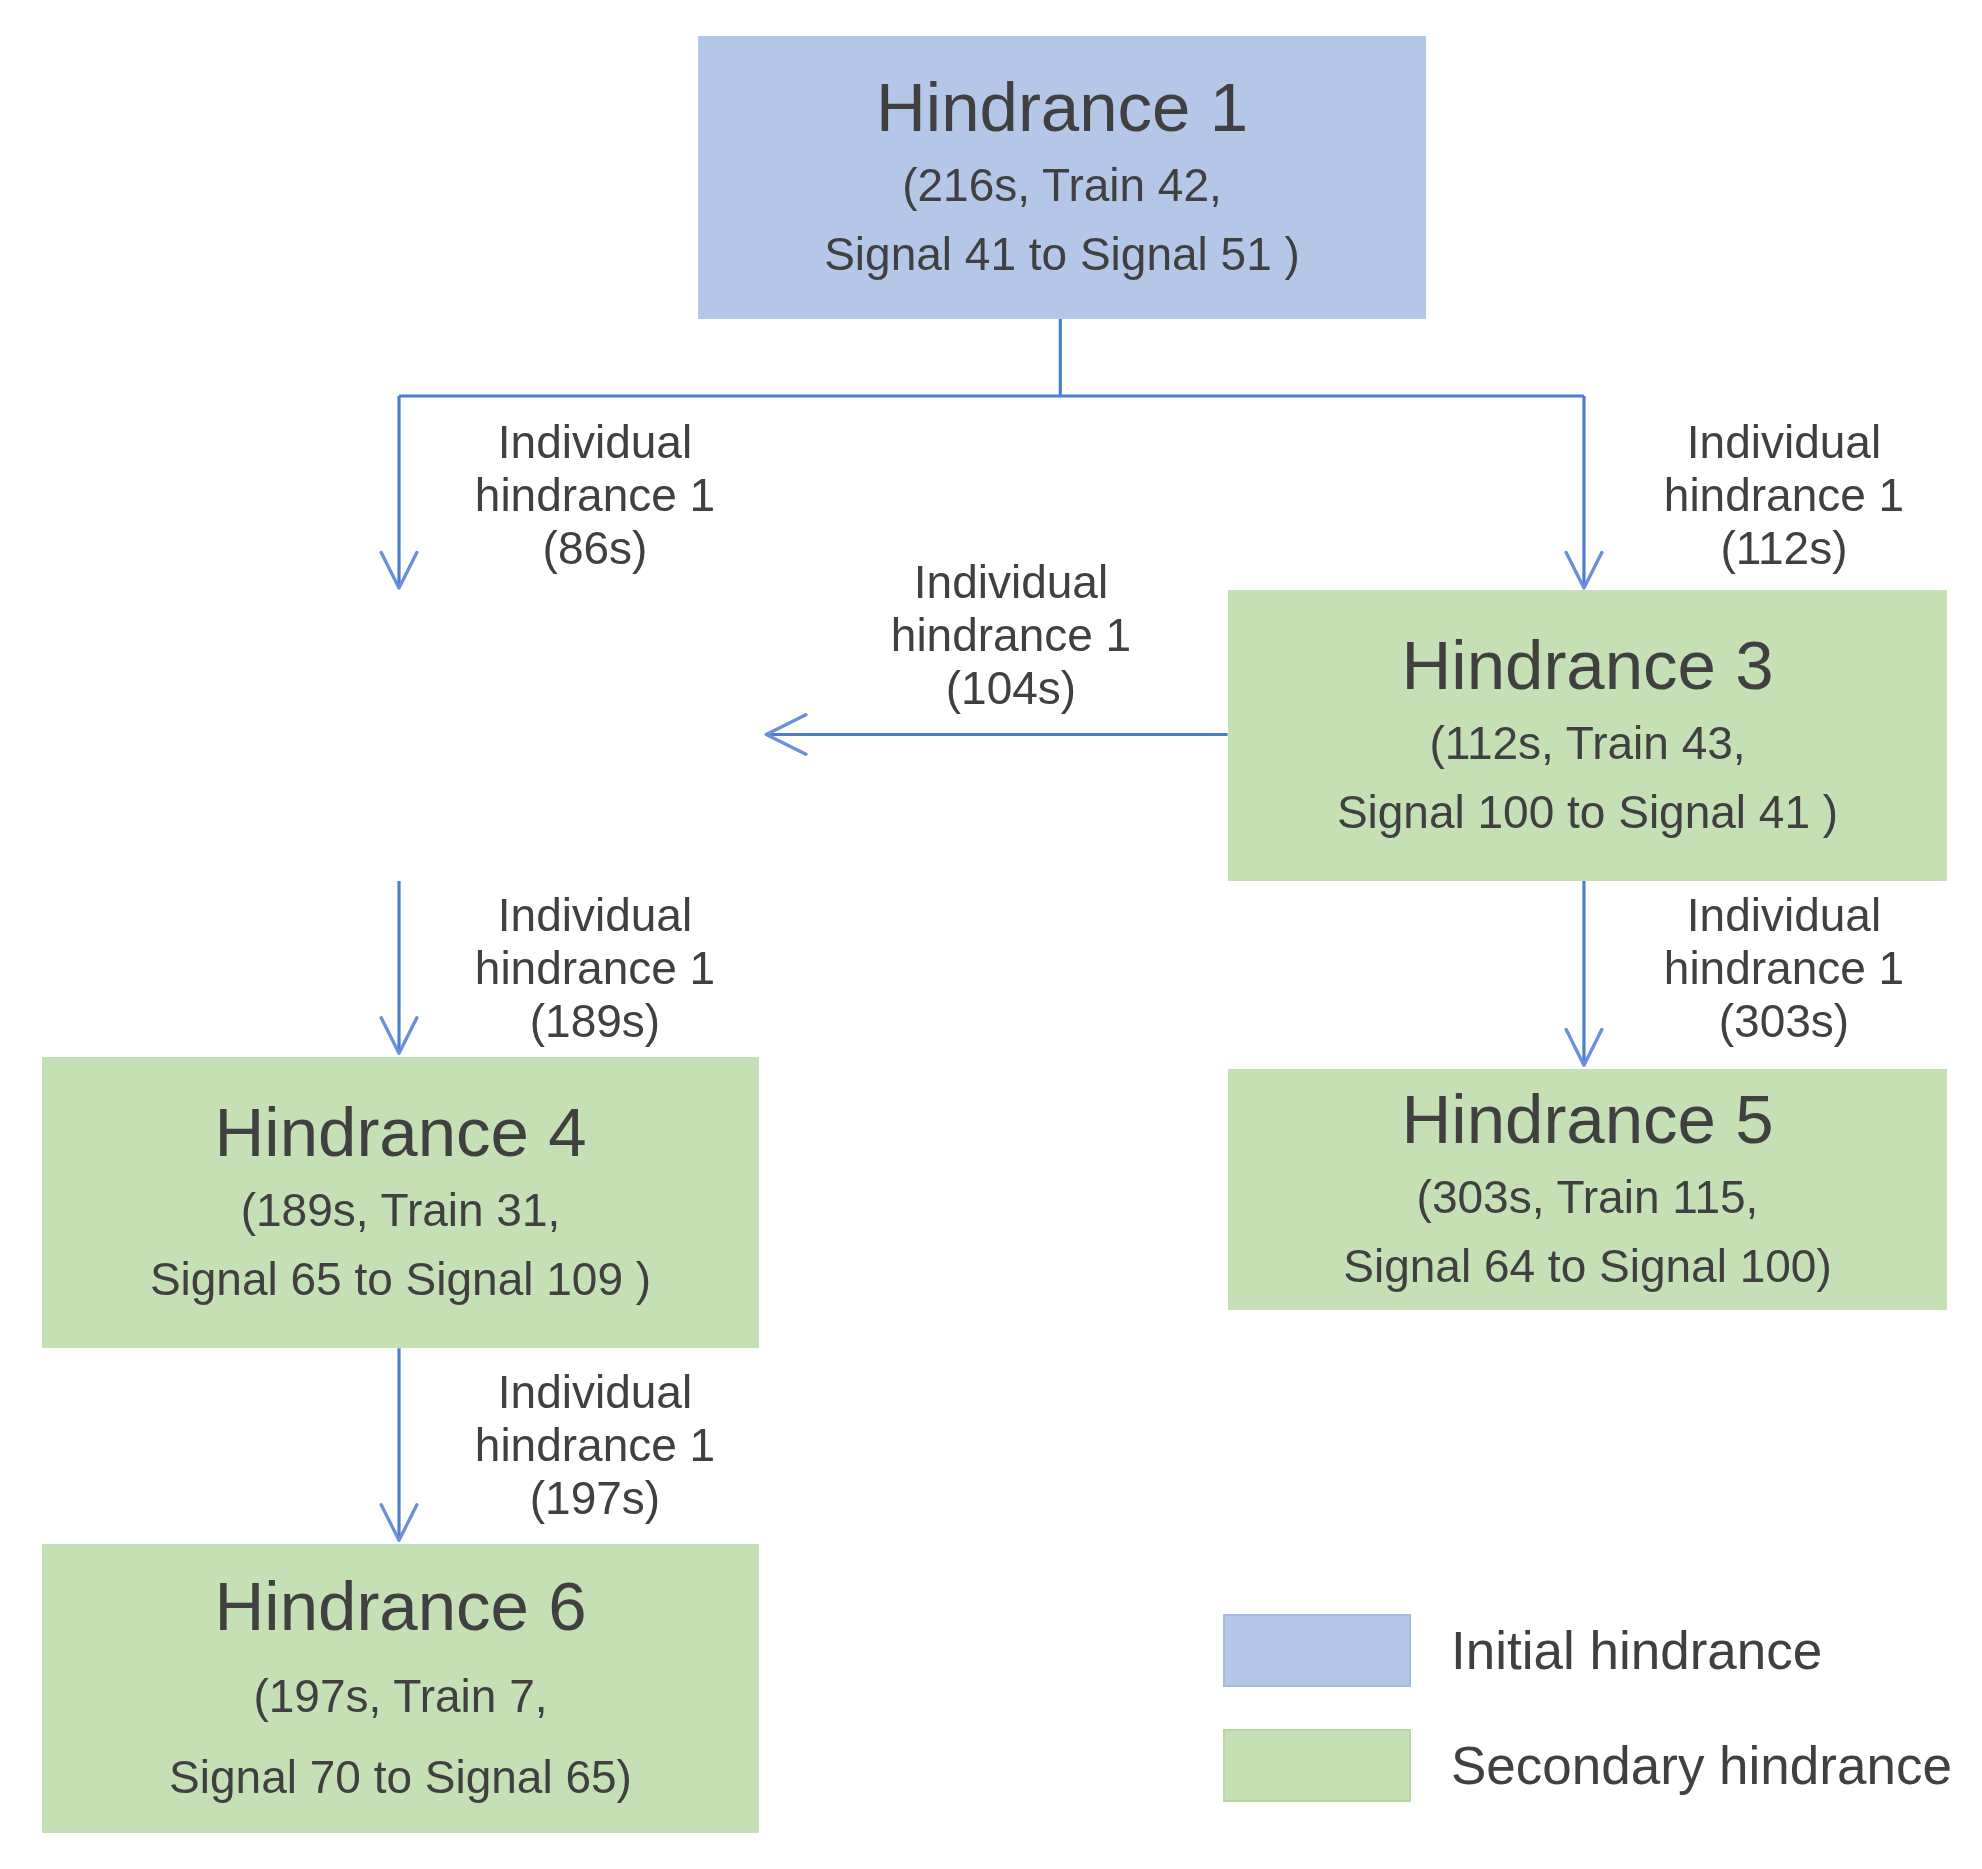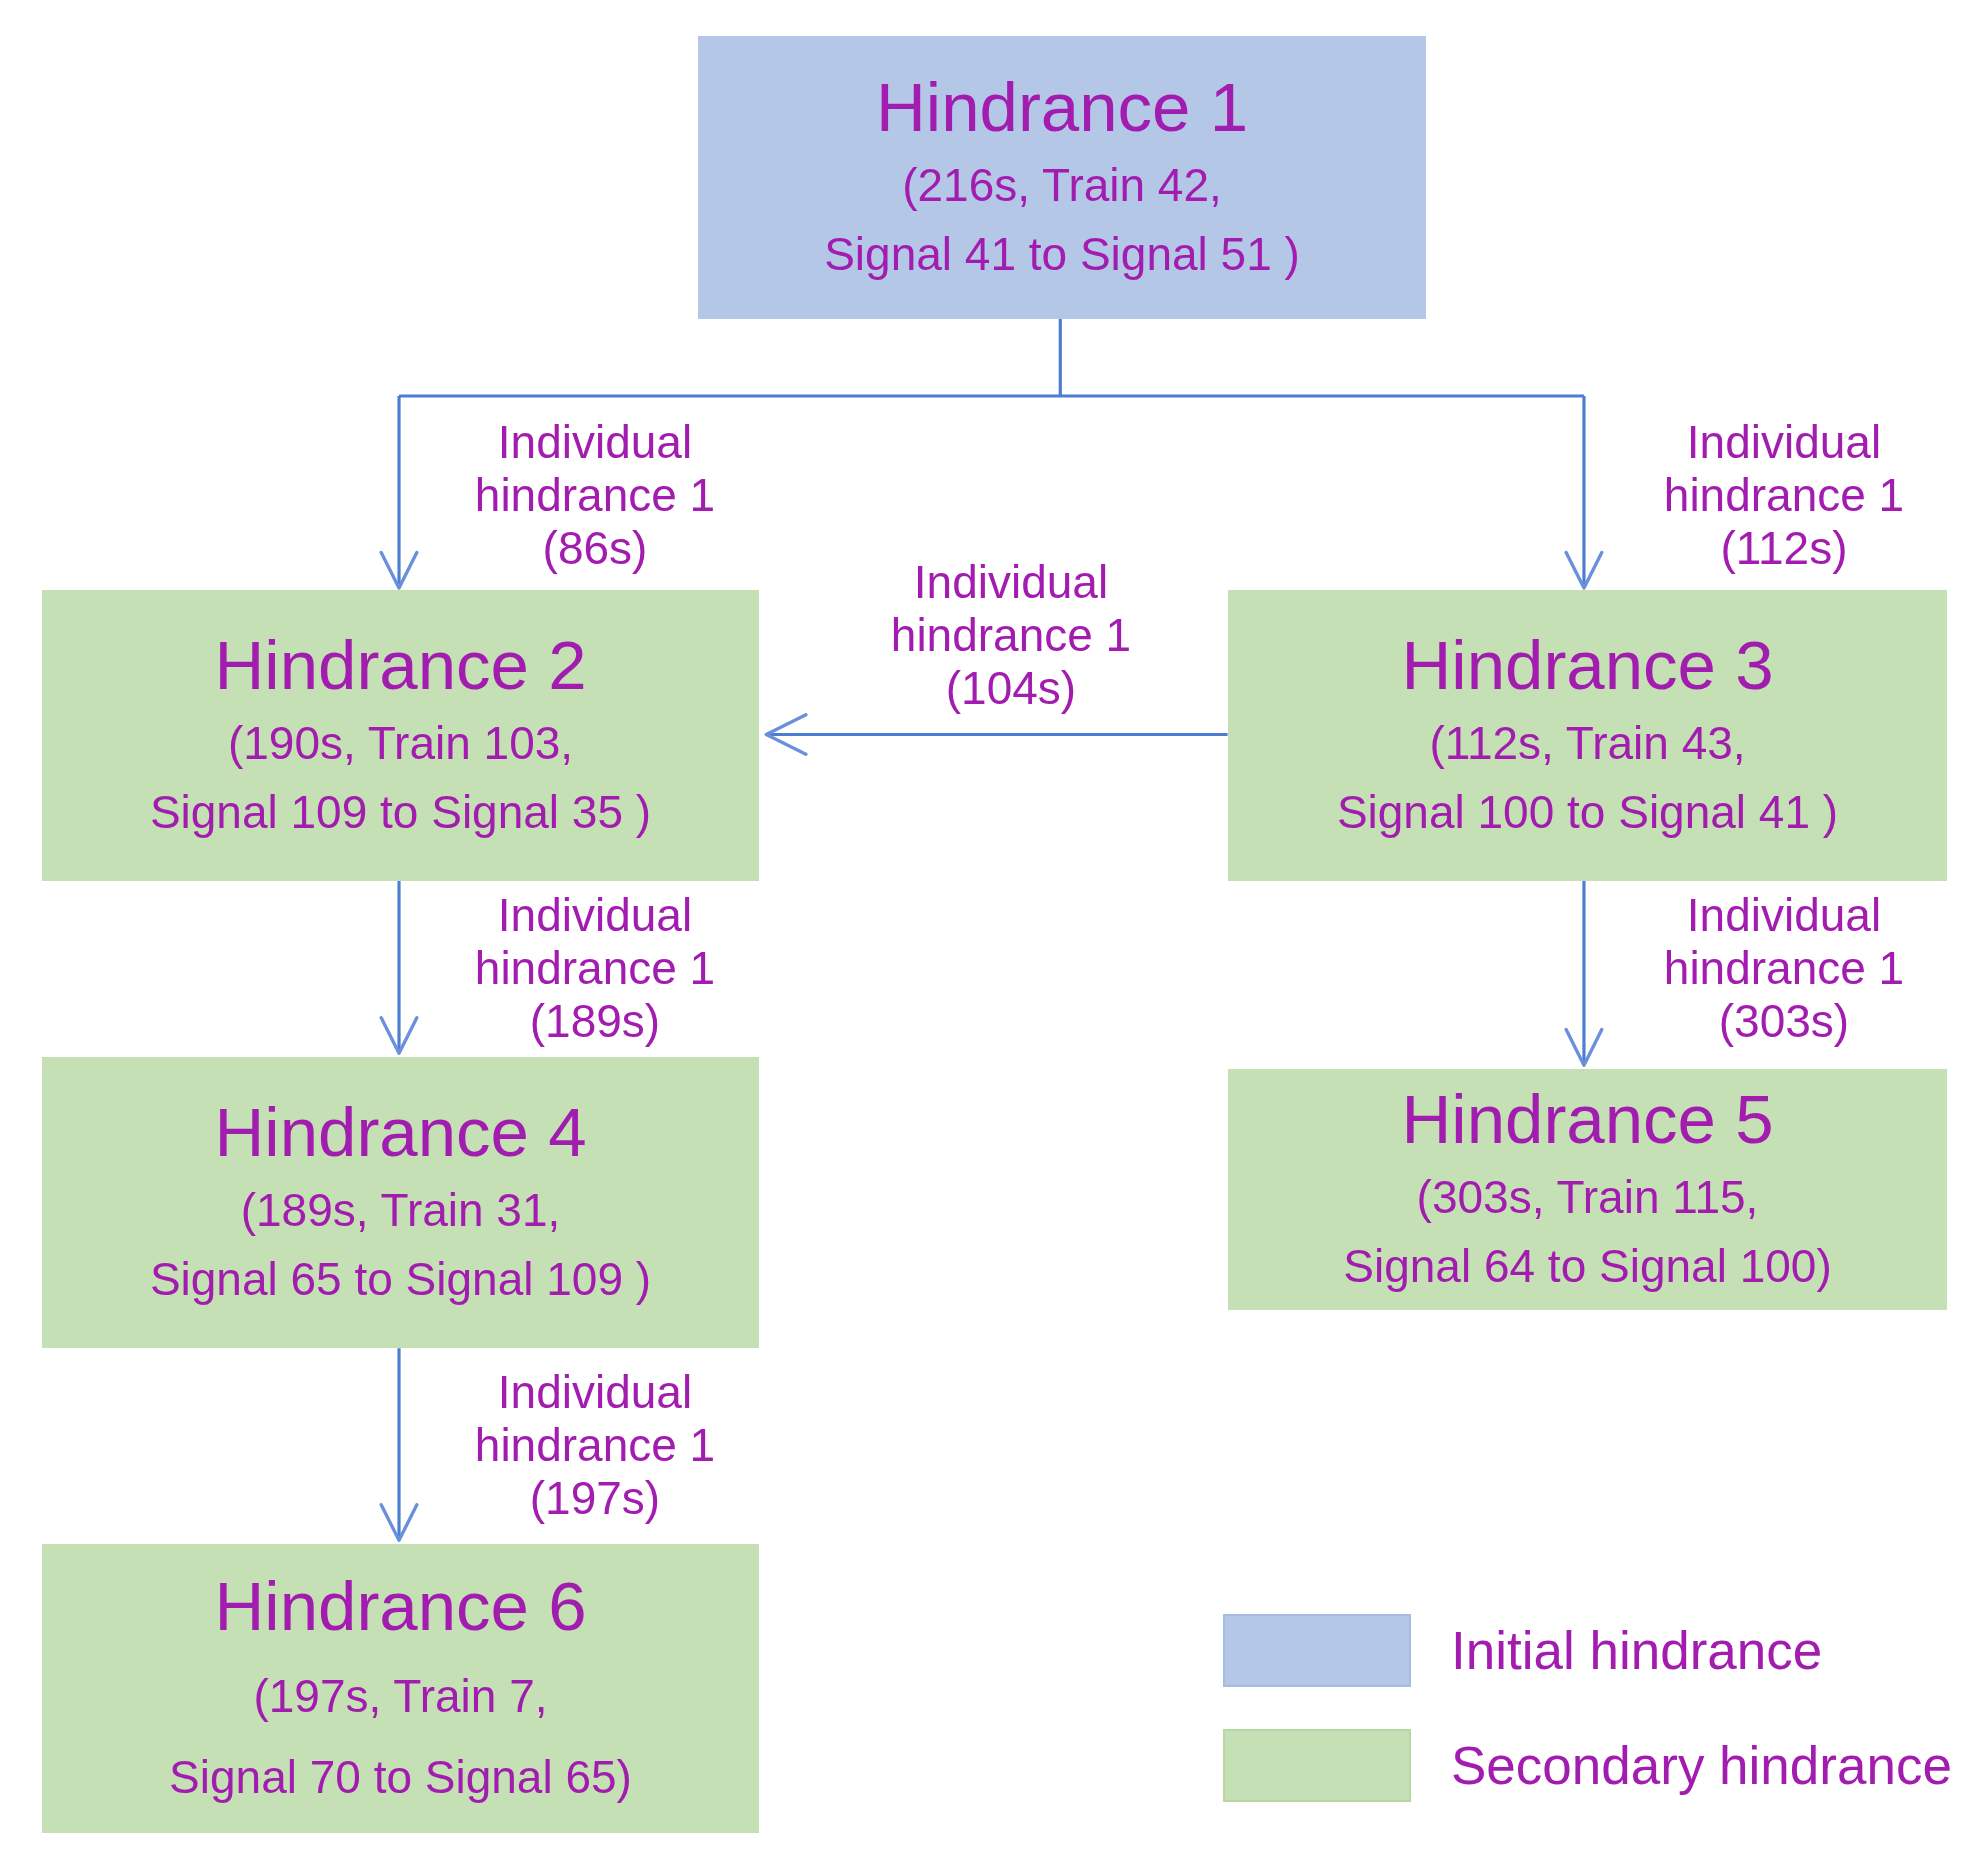--- a/index.html
+++ b/index.html
@@ -2,21 +2,21 @@
 <html><head>
 <meta charset="utf-8">
 <style>
   html,body{margin:0;padding:0;background:#ffffff;}
   .canvas{
     position:relative;
     width:1982px;
     height:1869px;
     background:#ffffff;
     font-family:"Liberation Sans", sans-serif;
-    color:#a21caf;
+    color:#404040;
     overflow:hidden;
   }
   .connector-layer{
     position:absolute;
     left:0;top:0;
     width:1982px;height:1869px;
     pointer-events:none;
   }
   .node{
     position:absolute;
@@ -102,25 +102,20 @@
              M1582,1040 L1600,1076 L1618,1040
              M385,1520 L403,1556 L421,1520" stroke="#6a90dc" stroke-width="3.4" fill="none" stroke-linecap="round" stroke-linejoin="round"></path>
   </svg>
 
   <div class="node initial" id="node-h1">
     <div class="node-title">Hindrance 1</div>
     <div class="node-line">(216s, Train 42,</div>
     <div class="node-line">Signal 41 to Signal 51 )</div>
   </div>
 
-  <div class="node secondary" id="node-h2">
-    <div class="node-title">Hindrance 2</div>
-    <div class="node-line">(190s, Train 103,</div>
-    <div class="node-line">Signal 109 to Signal 35 )</div>
-  </div>
 
   <div class="node secondary" id="node-h3">
     <div class="node-title">Hindrance 3</div>
     <div class="node-line">(112s, Train 43,</div>
     <div class="node-line">Signal 100 to Signal 41 )</div>
   </div>
 
   <div class="node secondary" id="node-h4">
     <div class="node-title">Hindrance 4</div>
     <div class="node-line">(189s, Train 31,</div>

